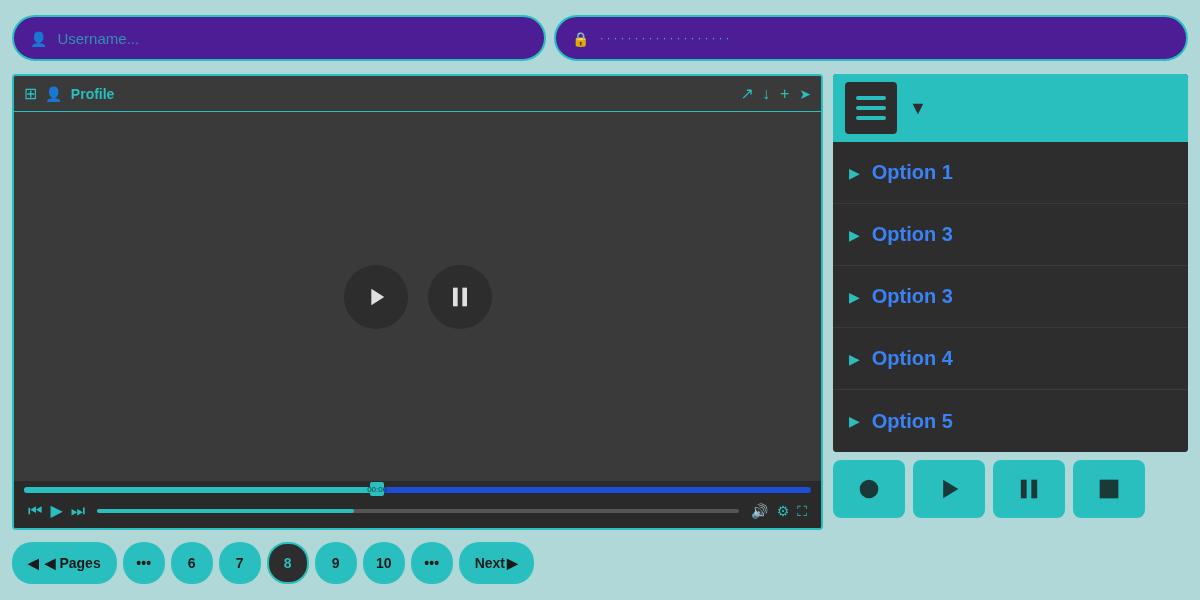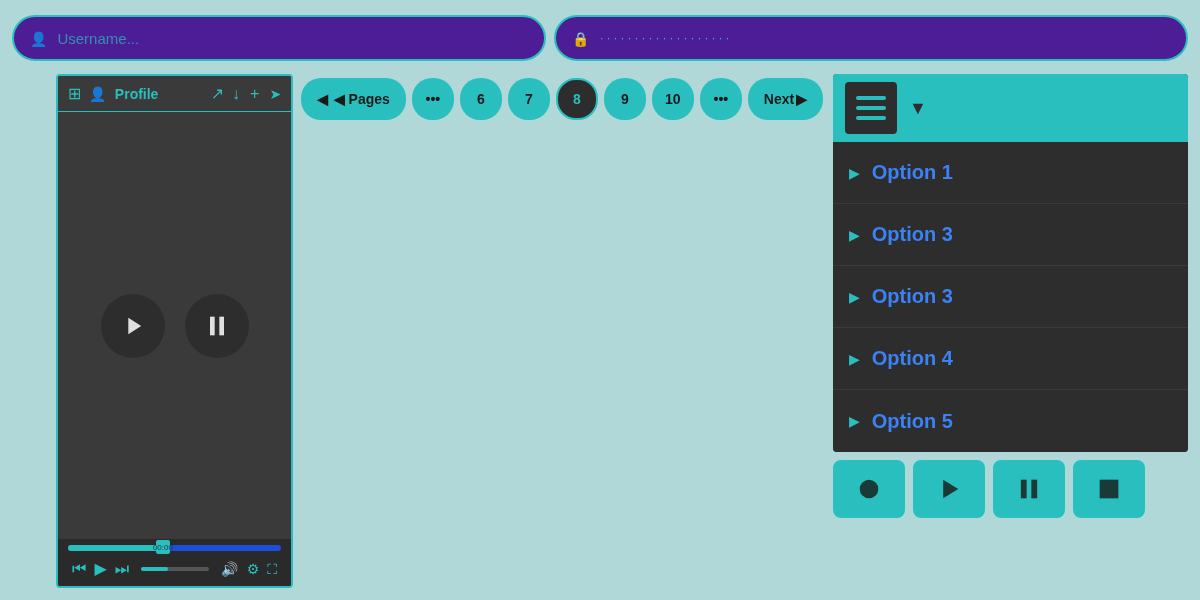--- a/index.html
+++ b/index.html
@@ -301,21 +301,21 @@
     <input type="text" placeholder="Username..." style="">
   </div>
   <div class="input-field password">
     <span class="icon-lock"></span>
     <span class="dot-password">···················</span>
   </div>
 </div>
 
 <div class="main-content">
 
-  <div style="display:flex; flex-direction:row; flex:1; gap:8px;margin-left:44px;">
+  <div style="display:flex; flex-direction:column; flex:1; gap:8px;">
     <div class="player-section">
 
       <div class="player-toolbar">
         <span class="icon-grid"></span>
         <span class="icon-profile"></span>
         <span class="toolbar-label">Profile</span>
         <span class="icon-share"></span>
         <div class="toolbar-right">
           <span class="icon-download"></span>
           <span class="icon-add"></span>

